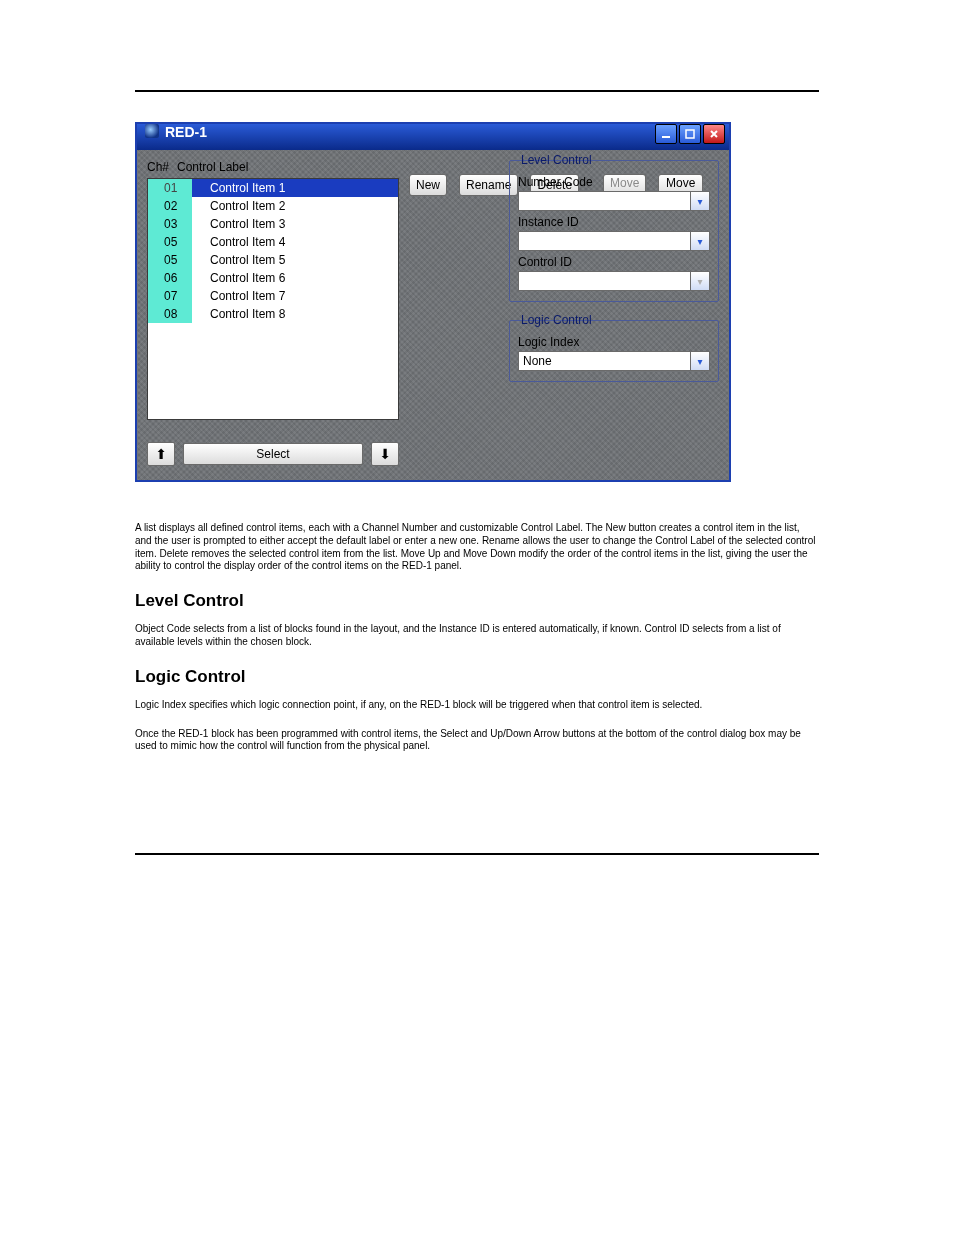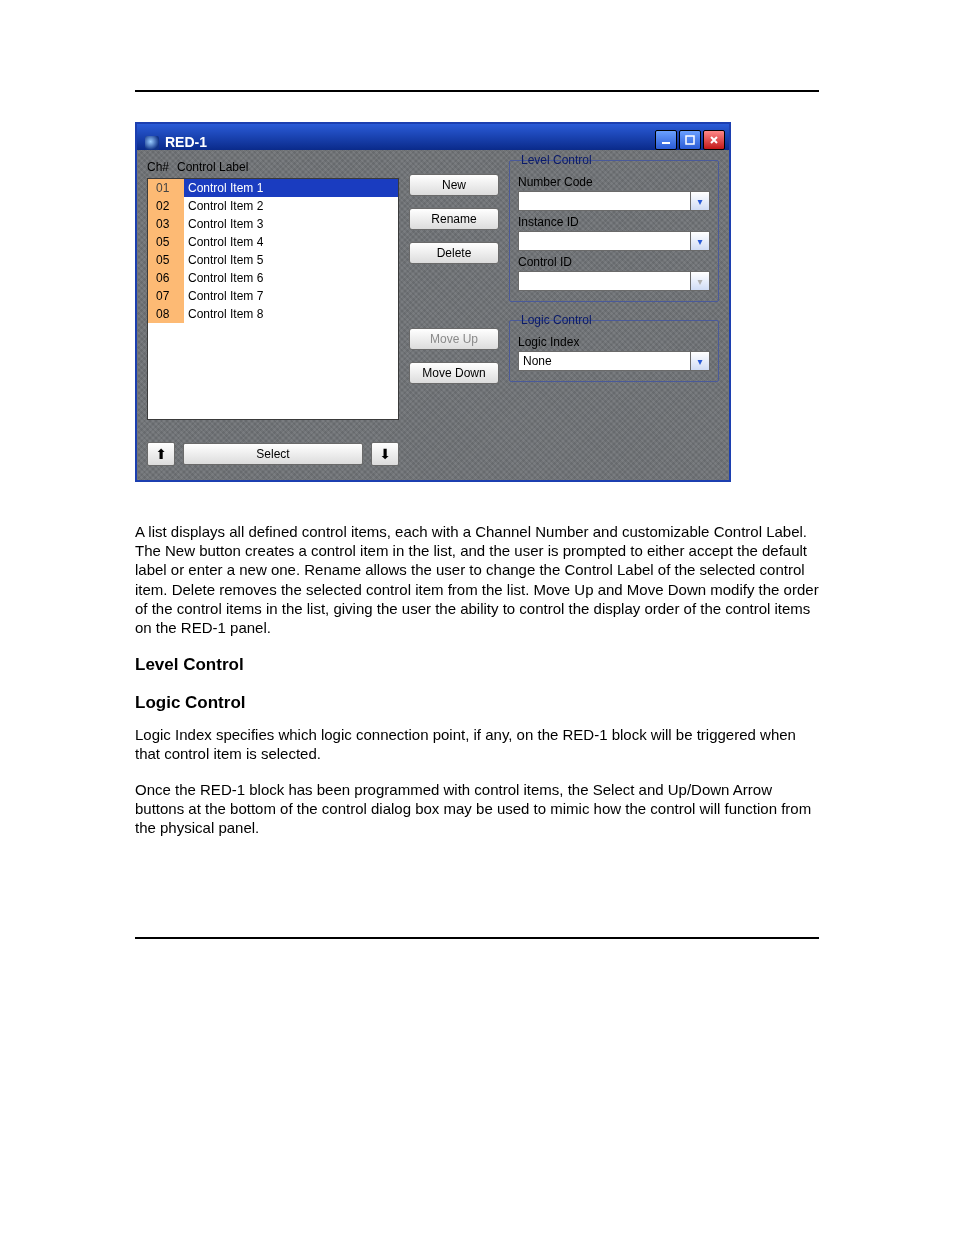--- a/index.html
+++ b/index.html
@@ -4,64 +4,64 @@
 <style>
   html,body{margin:0;padding:0;background:#fff;font-family:Arial,Helvetica,sans-serif;color:#000}
   .page{width:954px;margin:0 auto;box-sizing:border-box;padding:30px 0 60px}
   .top-rule,.bot-rule{border:0;border-top:2px solid #000;margin:60px 135px 30px}
   .bot-rule{margin:100px 135px 30px}
   .body-col{margin:0 135px}
   .window{width:592px;margin:16px 0 40px;border:2px solid #1c3fb0;background:#7a7a7a;position:relative;
     background-image:repeating-linear-gradient(45deg,rgba(255,255,255,.04) 0 2px,rgba(0,0,0,.04) 2px 4px),
                      repeating-linear-gradient(-45deg,rgba(255,255,255,.04) 0 2px,rgba(0,0,0,.04) 2px 4px);
     background-color:#6f7276}
-  .titlebar{height:26px;background:linear-gradient(to bottom,#2a5bd7,#0a2a8a);display:flex;align-items:flex-end;
+  .titlebar{height:26px;background:linear-gradient(to bottom,#2a5bd7,#0a2a8a);display:flex;align-items:flex-start;
     color:#fff;font-weight:bold;font-size:14px;padding:0 4px}
   .title-icon{width:14px;height:14px;margin:0 6px 0 4px;background:radial-gradient(circle at 40% 40%,#9cf,#138 70%);border-radius:2px}
   .title-text{flex:1}
   .tb-btns{display:flex;gap:2px}
   .tb-btn{width:22px;height:20px;border:1px solid #000;display:flex;align-items:center;justify-content:center;
     font-size:14px;border-radius:2px;cursor:default;color:#fff;box-sizing:border-box}
   .tb-min,.tb-max{background:linear-gradient(to bottom,#6aa0ff,#2a5bd7)}
   .tb-close{background:linear-gradient(to bottom,#f88,#c21818)}
   .win-body{display:flex;padding:10px 10px 14px;gap:10px}
   
   .left{width:252px}
   .list-header{display:flex;font-size:12px;color:#000;margin-bottom:4px}
   .hdr-ch{width:30px}
   .hdr-lbl{flex:1}
   .list{border:1px solid #3a3a3a;background:#fff;height:240px;overflow:hidden;font-size:12px}
   .row{display:flex;line-height:18px}
-  .cell-ch{width:28px;padding-left:8px;color:#000;background:#fdba74}
-  .cell-lbl{flex:1;padding-left:4px;color:#000}
+  .cell-ch{width:28px;padding-left:16px;color:#000;background:#5eead4}
+  .cell-lbl{flex:1;padding-left:18px;color:#000}
   .row.sel .cell-ch{color:#444}
   .row.sel .cell-lbl{background:#1a3cc0;color:#fff}
   .sel-row{display:flex;align-items:center;gap:8px;margin-top:22px}
   .arrow-btn{width:26px;height:22px;background:linear-gradient(to bottom,#fff,#dcdcdc);border:1px solid #6a6a6a;border-radius:2px;
     display:flex;align-items:center;justify-content:center;font-size:14px;cursor:default}
   .select-btn{flex:1;height:22px;background:linear-gradient(to bottom,#fff,#dcdcdc);border:1px solid #6a6a6a;border-radius:2px;
     font-size:12px;cursor:default}
   
-  .mid{width:90px;display:flex;flex-direction:column;gap:12px;padding-top:14px}
+  .mid{width:90px;display:flex;flex-direction:row;gap:12px;padding-top:14px}
   .mid .gap{height:40px}
   .btn{height:22px;background:linear-gradient(to bottom,#fff,#dcdcdc);border:1px solid #6a6a6a;border-radius:3px;
     font-size:12px;color:#000;cursor:default}
   .btn.disabled{color:#8a8a8a}
   
   .right{flex:1;display:flex;flex-direction:column;gap:18px}
   .group{border:1px solid #4a5a9a;border-radius:2px;padding:10px 8px 10px;position:relative}
   .group-title{position:absolute;top:-8px;left:8px;font-size:12px;color:#0a1a6a;background:transparent;padding:0 3px}
   .field-lbl{font-size:12px;color:#000;margin:4px 0 2px}
   .combo{display:flex;height:20px}
   .combo input{flex:1;border:1px solid #6a6a6a;border-right:none;background:#fff;font-size:12px;padding:0 4px;box-sizing:border-box}
   .combo .dd{width:18px;border:1px solid #6a6a6a;background:linear-gradient(to bottom,#fff,#d0dcf5);
     display:flex;align-items:center;justify-content:center;font-size:10px;color:#2a5bd7;cursor:default}
   .combo.disabled .dd{color:#b0b0b0}
   
-  p{font-size:15px;line-height:1.28;margin:0 0 16px}
+  p{font-size:10px;line-height:1.28;margin:0 0 16px}
   h3{font-size:17px;font-weight:bold;margin:18px 0 12px}
 </style>
 </head>
 <body>
 
 <div class="page">
   <hr class="top-rule">
 
   <div class="body-col">
 
@@ -174,19 +174,20 @@
               <input value="None" style="">
               <div class="dd">▾</div>
             </div>
           </div>
         </div>
       </div>
     </div>
 
     <p>A list displays all defined control items, each with a Channel Number and customizable Control Label. The New button creates a control item in the list, and the user is prompted to either accept the default label or enter a new one. Rename allows the user to change the Control Label of the selected control item. Delete removes the selected control item from the list. Move Up and Move Down modify the order of the control items in the list, giving the user the ability to control the display order of the control items on the RED-1 panel.</p>
     <h3>Level Control</h3>
+    <p>Object Code selects from a list of blocks found in the layout, and the Instance ID is entered automatically, if known. Control ID selects from a list of available levels within the chosen block.</p>
     <h3>Logic Control</h3>
     <p>Logic Index specifies which logic connection point, if any, on the RED-1 block will be triggered when that control item is selected.</p>
     <p>Once the RED-1 block has been programmed with control items, the Select and Up/Down Arrow buttons at the bottom of the control dialog box may be used to mimic how the control will function from the physical panel.</p>
   </div>
 
   <hr class="bot-rule">
 </div>
 
 </body></html>

